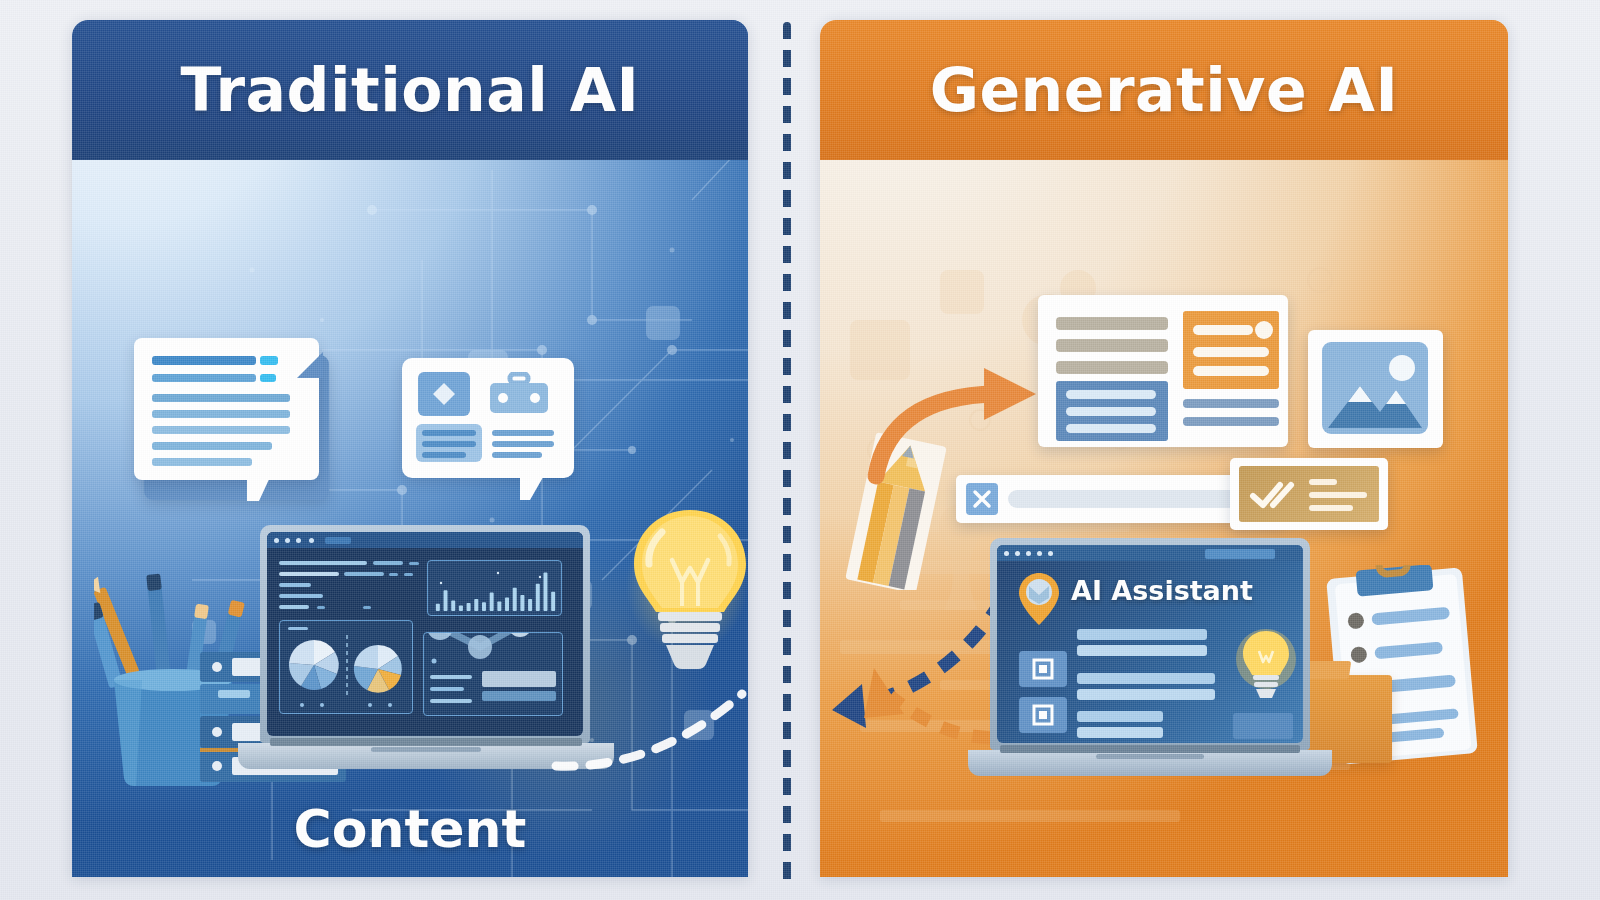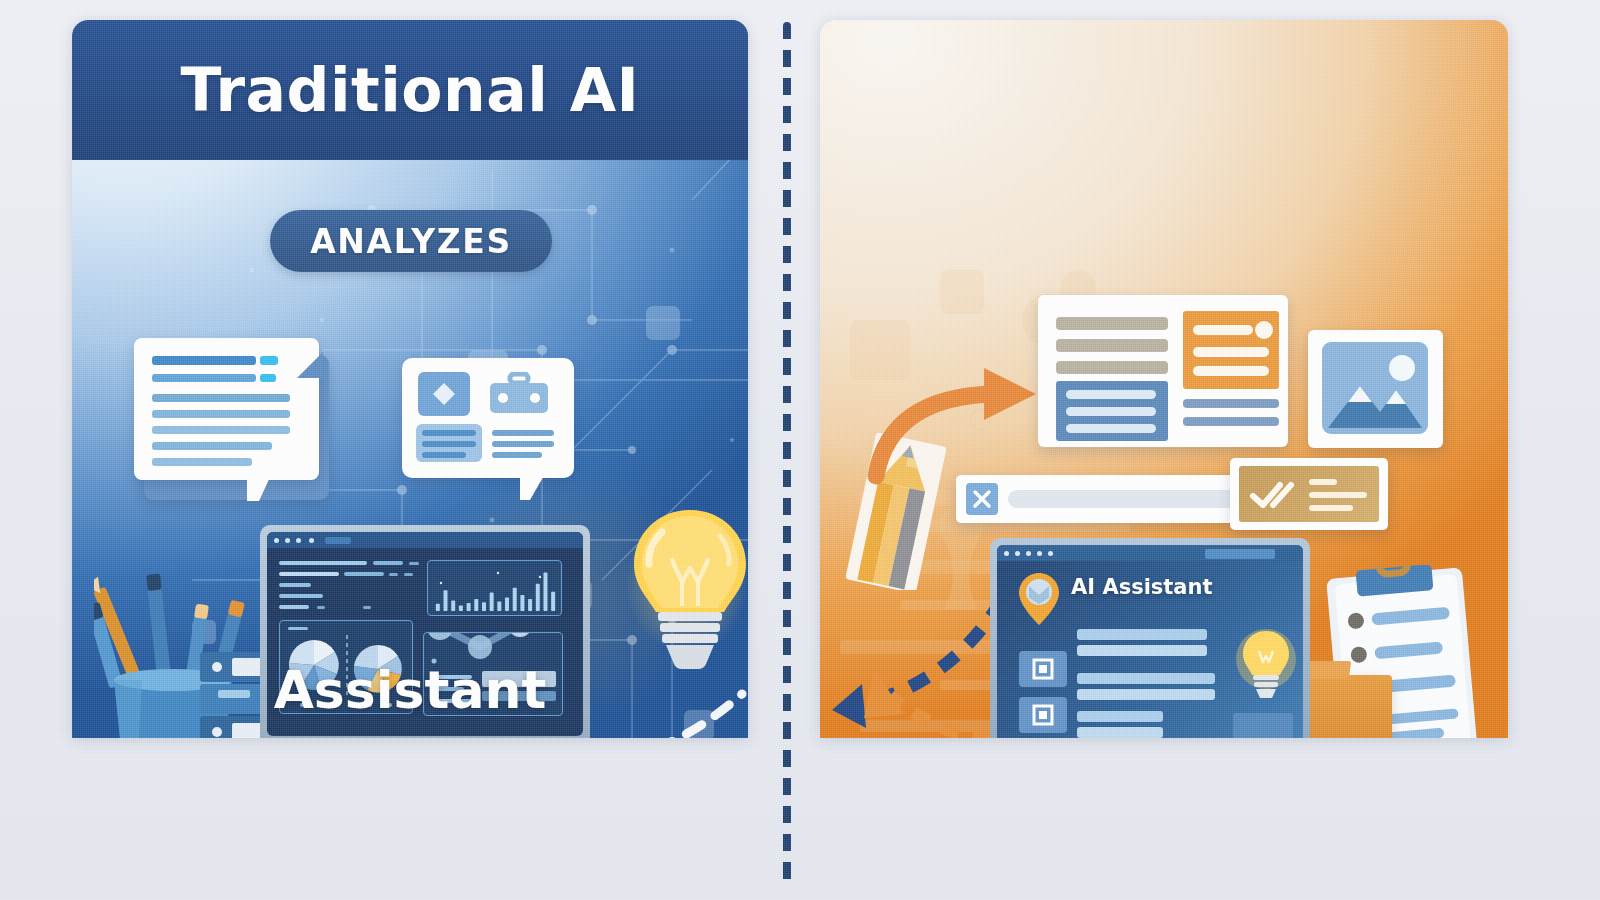--- a/index.html
+++ b/index.html
@@ -19,21 +19,21 @@
   #stage::after {
     content:""; position:absolute; inset:0; pointer-events:none;
     background-image:
       repeating-linear-gradient(0deg, rgba(255,255,255,.09) 0 1px, rgba(0,0,0,.012) 1px 2px),
       repeating-linear-gradient(90deg, rgba(255,255,255,.07) 0 1px, rgba(0,0,0,.010) 1px 2px);
     opacity:.85; z-index: 60;
   }
 
   
   .panel {
-    position: absolute; top: 20px; height: 718px;
+    position: absolute; top: 20px; height: 857px;
     border-radius: 16px 16px 0 0;
     overflow: hidden;
     box-shadow: 0 2px 14px rgba(30,50,90,.16);
   }
   #panel-left  { left: 72px;  width: 676px; }
   #panel-right { left: 820px; width: 688px; }
 
   .panel-bg { position: absolute; inset: 0; }
 
   
@@ -195,23 +195,20 @@
             <circle cx="300" cy="820" r="2.5"></circle>
         </g>
       </svg>
       <div id="glow-left"></div>
     </div>
 
     <div class="hdr" id="hdr-left">
       <span class="hdr-title">Traditional AI</span>
     </div>
 
-    <div class="pill" id="pill-analyzes">
-      <span>ANALYZES</span>
-    </div>
 
     <div id="doc-back"></div>
     <div class="card" id="doc-front">
       <div class="ln" style="left:18px;top:18px;width:104px;height:9px;background:#3d88c8"></div>
       <div class="ln" style="left:126px;top:18px;width:18px;height:9px;background:#35bdf0"></div>
       <div class="ln" style="left:18px;top:36px;width:104px;height:8px;background:#5fa3d6"></div>
       <div class="ln" style="left:126px;top:36px;width:16px;height:8px;background:#35bdf0"></div>
       <div class="ln" style="left:18px;top:56px;width:138px;height:8px;background:#6fa9d5"></div>
       <div class="ln" style="left:18px;top:72px;width:138px;height:8px;background:#7fb4dc"></div>
       <div class="ln" style="left:18px;top:88px;width:138px;height:8px;background:#8dbde1"></div>
@@ -395,21 +392,21 @@
           <rect x="40" y="121" width="60" height="9" rx="3"></rect>
           <rect x="42" y="132" width="56" height="9" rx="3"></rect>
           <path d="M46 143 H94 L86 162 Q84 167 78 167 H62 Q56 167 54 162 Z" fill="#d7dee5"></path>
         </g>
       </svg>
       <svg style="position:absolute;left:474px;top:650px" width="220" height="110" viewBox="0 0 220 110">
         <path d="M10 96 Q110 100 196 24" stroke="#ffffff" stroke-width="9" fill="none" stroke-linecap="round" stroke-dasharray="18 16" opacity=".95"></path>
       </svg>
     </div>
 
-    <div class="foot">Assistant</div>
+    <div class="foot">Content</div>
   </div>
 
   <div class="panel" id="panel-right">
     <div class="panel-bg" id="bg-right">
       <svg id="warmlines" viewBox="0 0 688 865" preserveAspectRatio="none">
         <g fill="#f0d3ab" opacity=".42">
           <rect x="40" y="470" width="200" height="16" rx="3"></rect>
           <rect x="60" y="500" width="250" height="12" rx="3"></rect>
           <rect x="30" y="540" width="180" height="14" rx="3"></rect>
           <rect x="80" y="580" width="300" height="10" rx="3"></rect>
@@ -429,20 +426,23 @@
         <g stroke="#e7c49a" stroke-width="2" fill="none" opacity=".4">
           <circle cx="60" cy="430" r="12"></circle>
             <circle cx="160" cy="400" r="10"></circle>
           <circle cx="300" cy="420" r="9"></circle>
             <circle cx="500" cy="260" r="12"></circle>
           <circle cx="590" cy="330" r="10"></circle>
         </g>
       </svg>
     </div>
 
+    <div class="hdr" id="hdr-right">
+      <span class="hdr-title">Generative AI</span>
+    </div>
 
 
     <div>
       <svg style="position:absolute;left:24px;top:400px" width="130" height="170" viewBox="0 0 130 170">
         <rect x="16" y="18" width="72" height="150" rx="4" fill="#fbf6ee" transform="rotate(12 52 93)"></rect>
         <g transform="rotate(12 52 93)">
           <polygon points="52,24 76,66 28,66" fill="#f2c05a"></polygon>
           <polygon points="52,24 64,45 52,45" fill="#f6d48c"></polygon>
           <rect x="28" y="66" width="16" height="100" fill="#edaa39"></rect>
           <rect x="44" y="66" width="16" height="100" fill="#f4c46b"></rect>
@@ -550,21 +550,21 @@
             <div style="position:absolute;left:51px;top:6px;width:5px;height:5px;border-radius:50%;background:#dbeaf7"></div>
             <div style="position:absolute;right:28px;top:4px;width:70px;height:10px;border-radius:2px;background:#4f8bc4"></div>
           </div>
 
           <svg style="position:absolute;left:20px;top:26px" width="44" height="56" viewBox="0 0 44 56">
             <path d="M22 2 C33 2 42 11 42 22 C42 35 22 54 22 54 C22 54 2 35 2 22 C2 11 11 2 22 2 Z" fill="#f0a330"></path>
             <circle cx="22" cy="21" r="13" fill="#cfe0ef"></circle>
             <path d="M12 15 L22 24 L32 15 L32 27 L22 33 L12 27 Z" fill="#9cc0dd"></path>
           </svg>
 
-          <div style="position:absolute;left:74px;top:30px;color:#ffffff;font-size:21px;font-weight:700;font-family:'DejaVu Sans',sans-serif;text-shadow:0 2px 5px rgba(0,0,0,.3);">AI Assistant</div>
+          <div style="position:absolute;left:74px;top:30px;color:#ffffff;font-size:27px;font-weight:700;font-family:'DejaVu Sans',sans-serif;text-shadow:0 2px 5px rgba(0,0,0,.3);">AI Assistant</div>
 
           <div class="blk" style="left:80px;top:84px;width:130px;height:11px;background:#a9cdea;border-radius:3px"></div>
           <div class="blk" style="left:80px;top:100px;width:130px;height:11px;background:#bcd9f0;border-radius:3px"></div>
           <div class="blk" style="left:80px;top:128px;width:138px;height:11px;background:#a9cdea;border-radius:3px"></div>
           <div class="blk" style="left:80px;top:144px;width:138px;height:11px;background:#bcd9f0;border-radius:3px"></div>
           <div class="blk" style="left:80px;top:166px;width:86px;height:11px;background:#a9cdea;border-radius:3px"></div>
           <div class="blk" style="left:80px;top:182px;width:86px;height:11px;background:#bcd9f0;border-radius:3px"></div>
 
           <div class="blk" style="left:22px;top:106px;width:48px;height:36px;background:#6091c6;border-radius:4px;">
             <svg width="48" height="36" viewBox="0 0 48 36">

